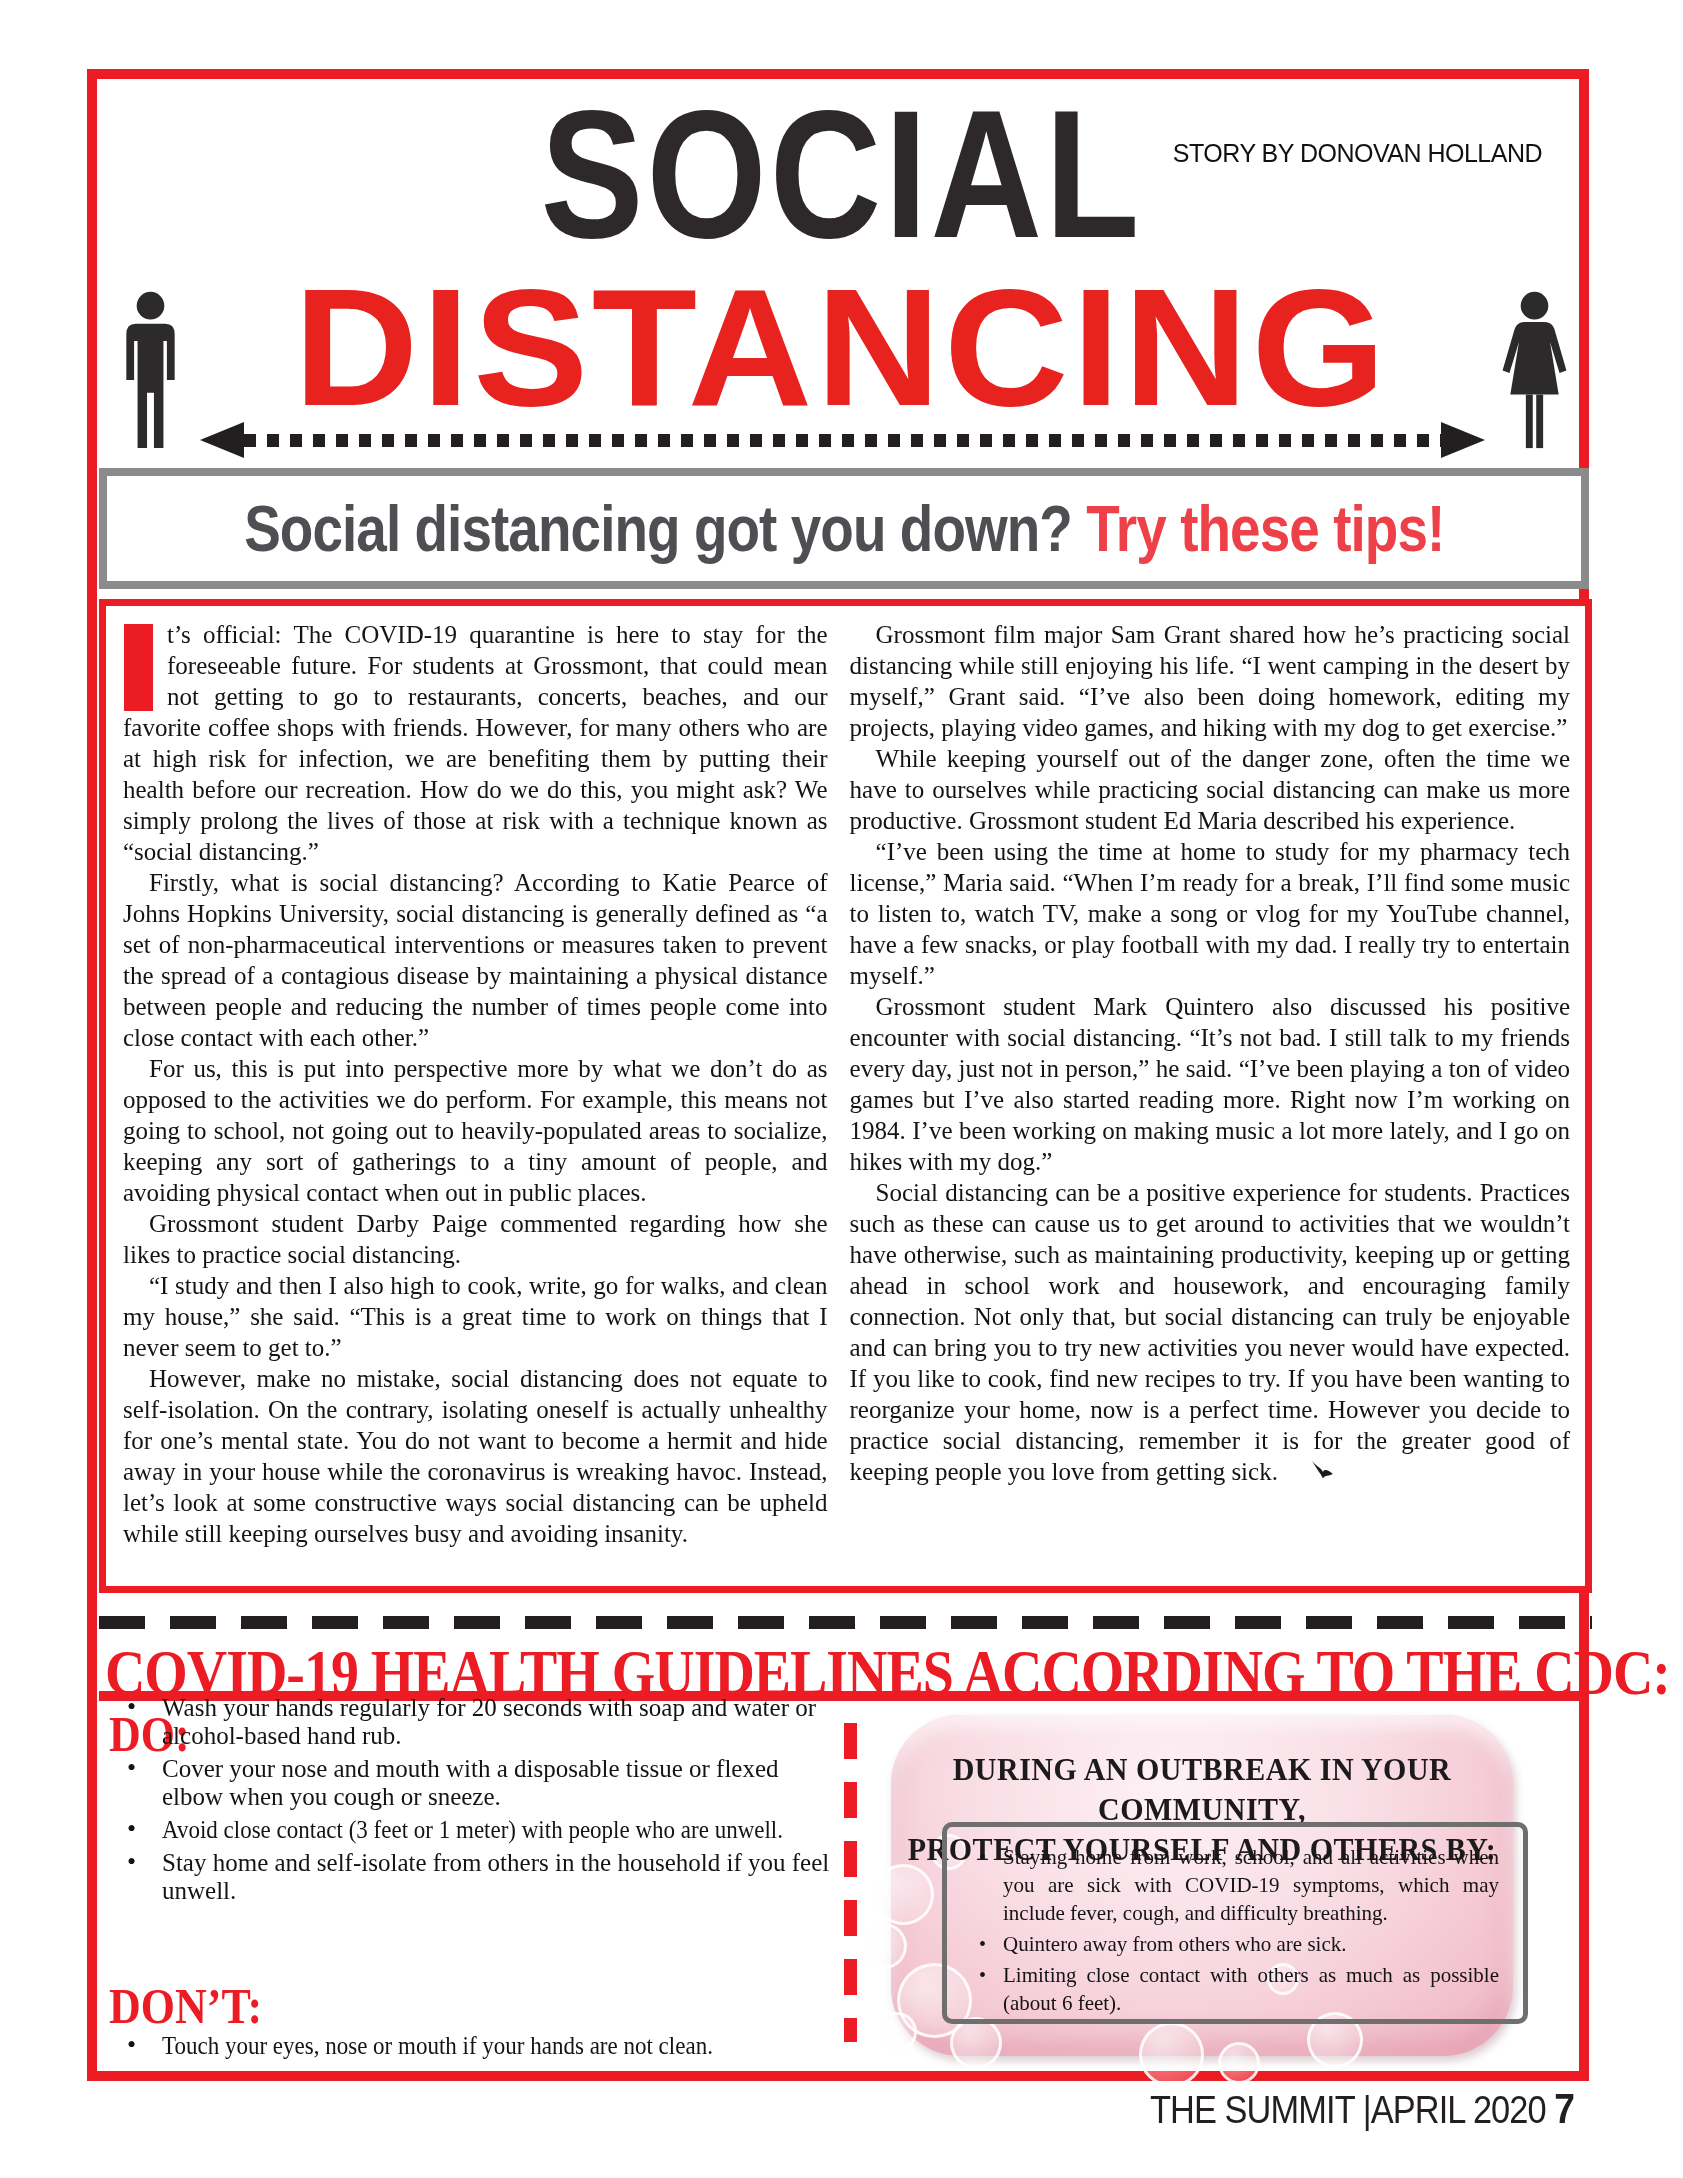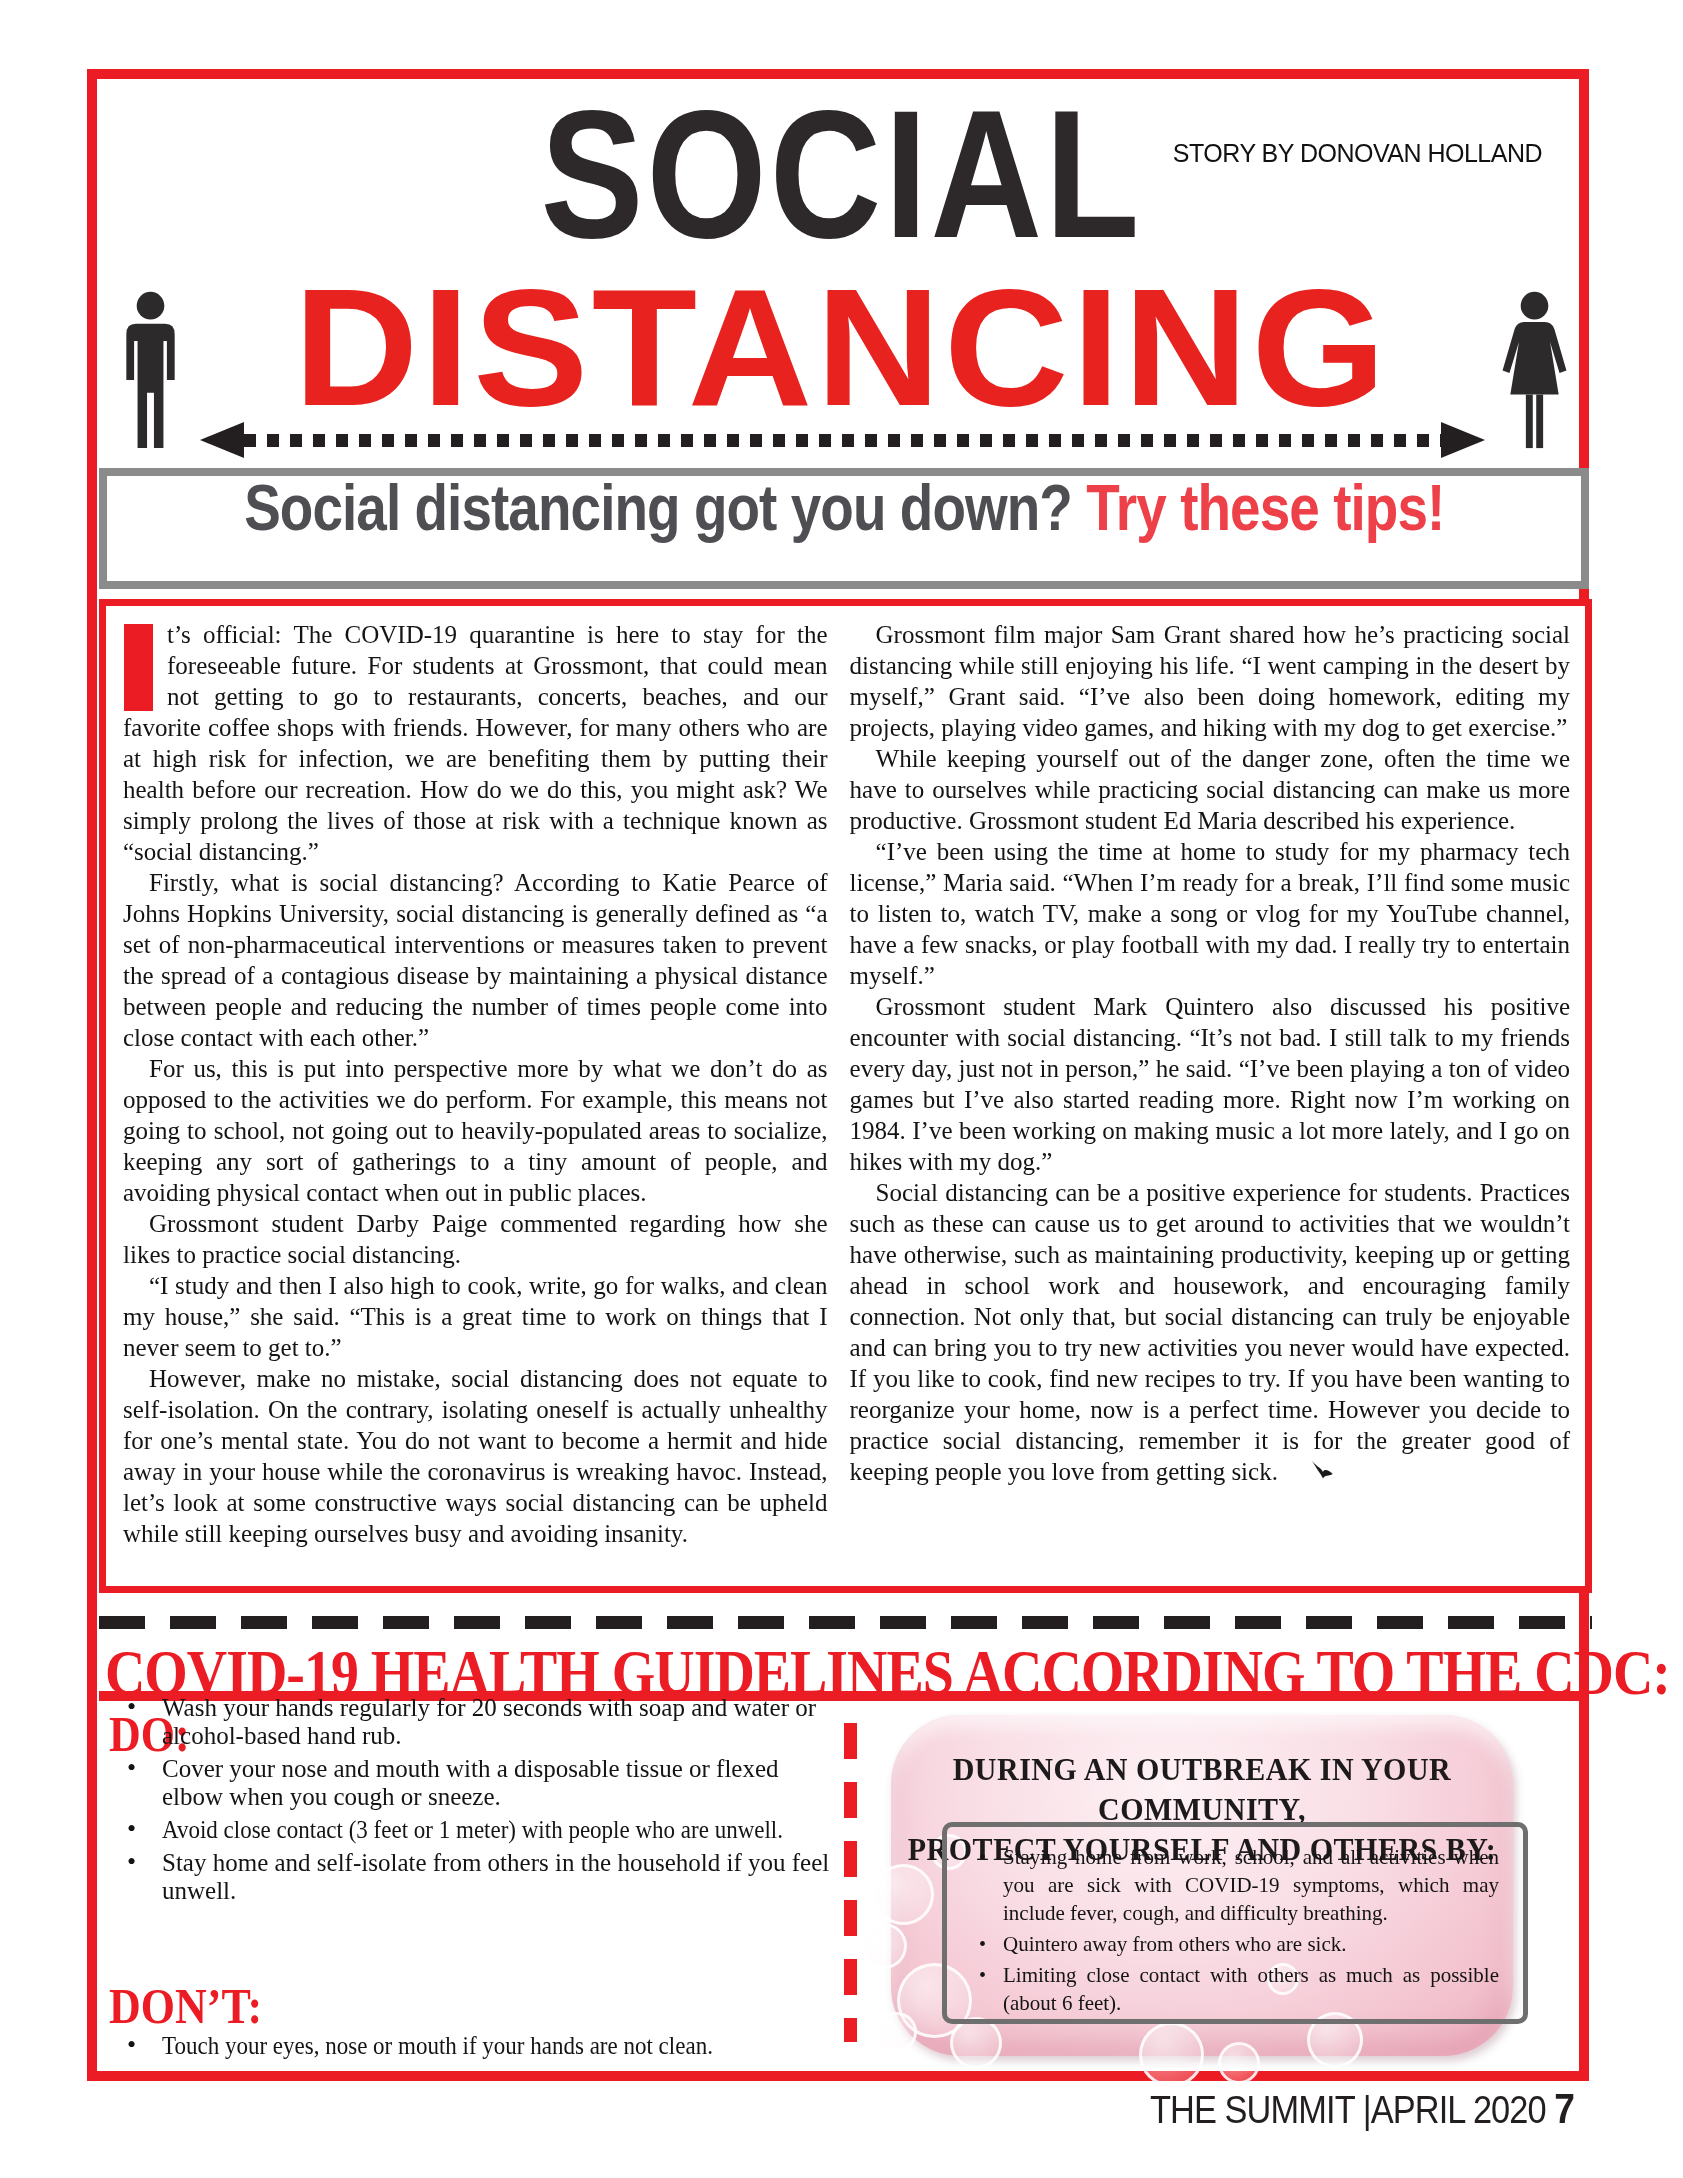--- a/index.html
+++ b/index.html
@@ -38,21 +38,21 @@
       border-right:44px solid #231f20;}
   .arrow .head-right{position:absolute;right:0;top:2px;width:0;height:0;
       border-top:18px solid transparent;border-bottom:18px solid transparent;
       border-left:44px solid #231f20;}
   .arrow .dots{position:absolute;left:44px;right:44px;top:14px;height:13px;
       background:repeating-linear-gradient(90deg,#231f20 0 12px,transparent 12px 23px);}
 
   
   .headline-box{position:absolute;left:99px;top:468px;width:1490px;height:121px;
       border:8px solid #8b8b8b;box-sizing:border-box;background:#ffffff;
-      display:flex;justify-content:center;white-space:pre;}
+      display:flex;align-items:center;justify-content:center;white-space:pre;}
   .headline-inner{font-family:"Liberation Sans","DejaVu Sans",sans-serif;
       font-weight:800;font-size:59px;letter-spacing:-1px;
       transform:scale(0.93,1.1);transform-origin:center center;}
   .headline-gray{color:#4f4e53;}
   .headline-red{color:#ee4048;}
 
   
   .article-box{position:absolute;left:99px;top:599px;width:1493px;height:994px;
       border:7px solid #ec1c24;box-sizing:border-box;padding:13px 15px 0 17px;
       display:flex;gap:22px;background:#ffffff;}

